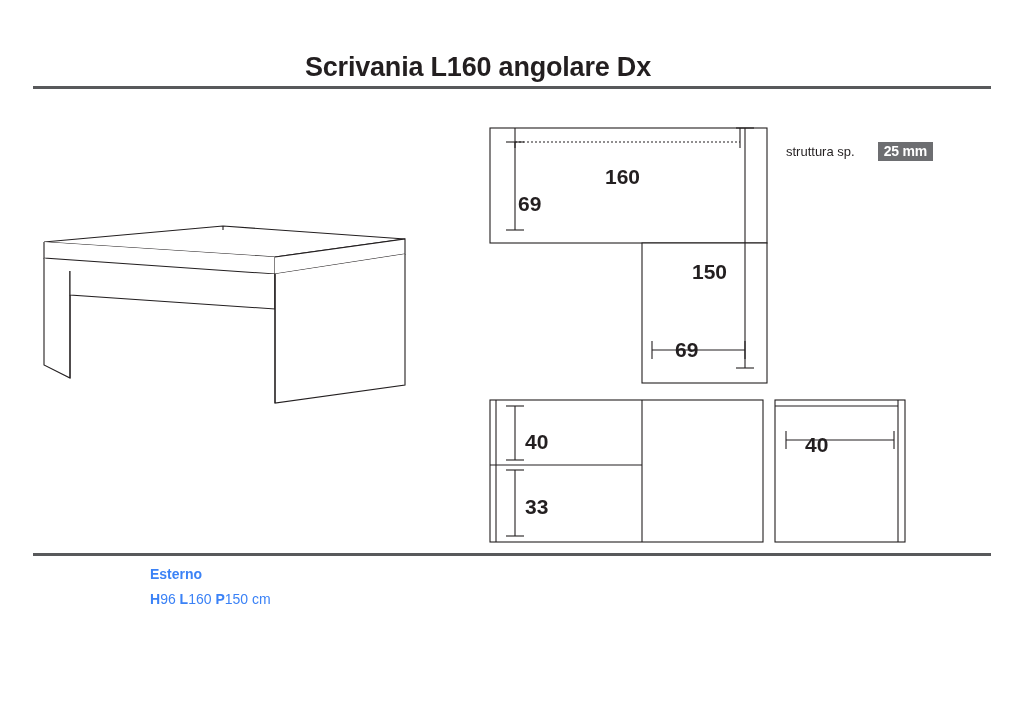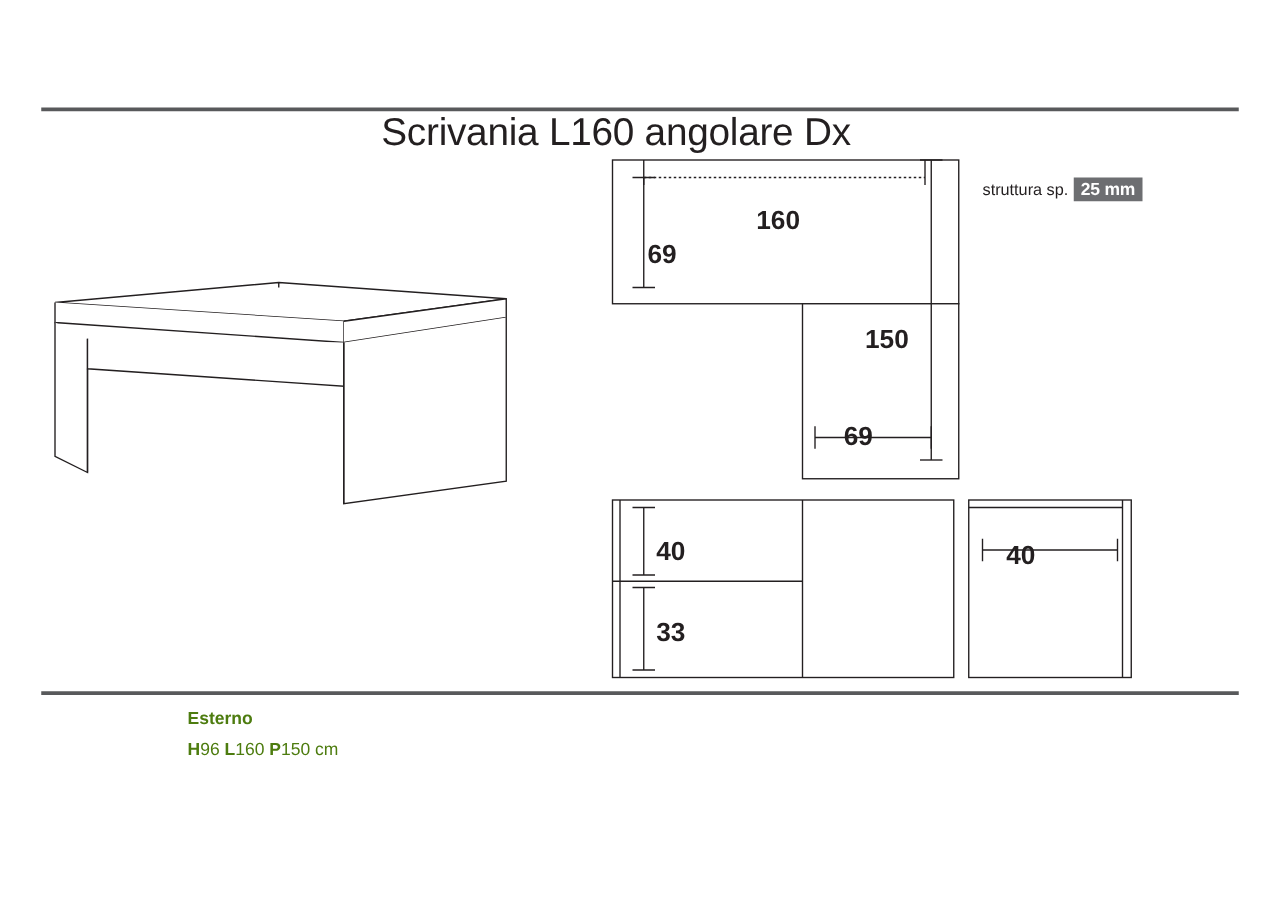--- a/index.html
+++ b/index.html
@@ -14,25 +14,24 @@
     font-family: "Liberation Sans", sans-serif;
     color: #231f20;
     overflow: hidden;
   }
 
   
   .title {
     position: absolute;
     left: 305px;
     top: 52px;
-    font-size: 31px;
-    font-weight: normal;
+    font-size: 27px;
+    font-weight: bold;
     letter-spacing: -0.2px;
     white-space: nowrap;
-    margin-top: 36px;
   }
 
   .rule {
     position: absolute;
     left: 33px;
     width: 958px;
     height: 3px;
     background: #58595b;
   }
   .rule-top { top: 86px; }
@@ -75,41 +74,41 @@
   
   .struttura {
     position: absolute;
     left: 786px;
     top: 142px;
     font-size: 13px;
     color: #231f20;
     white-space: nowrap;
     display: flex;
     align-items: center;
-    gap: 4px;
+    gap: 23px;
   }
   .struttura .badge {
     background: #6d6e71;
     color: #ffffff;
     font-weight: bold;
     font-size: 14px;
     padding: 2px 6px 3px 6px;
     line-height: 1;
     letter-spacing: -0.2px;
     text-align: center;
   }
 
   
   .footer {
     position: absolute;
     left: 110px;
     top: 566px;
     width: 400px;
     font-size: 14px;
-    color: #4d7c0f;
+    color: #3b82f6;
   }
   .footer .row {
     display: flex;
     align-items: baseline;
     margin-bottom: 9px;
   }
   .footer .lbl {
     width: 32px;
     text-align: right;
     margin-right: 8px;

